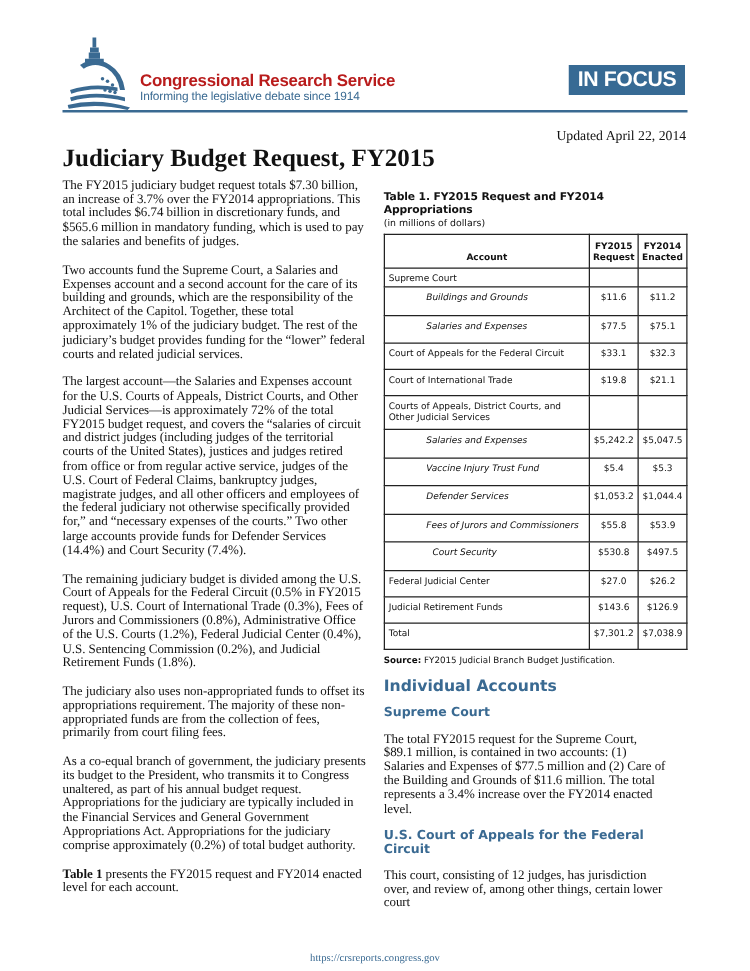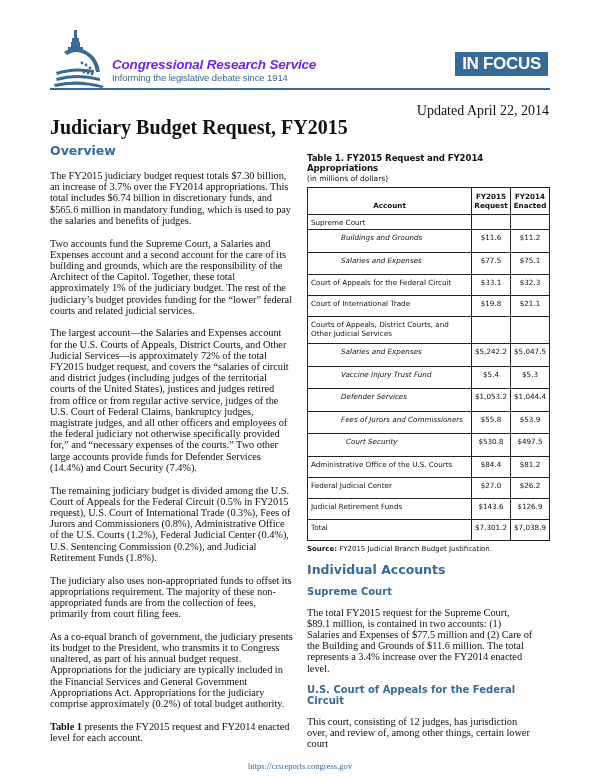--- a/index.html
+++ b/index.html
@@ -2,26 +2,26 @@
 <html><head>
 <meta charset="utf-8">
 <style>
   * { box-sizing: border-box; margin: 0; padding: 0; }
   html, body { width: 600px; height: 777px; background: #ffffff; overflow: hidden; }
   body { position: relative; font-family: "Liberation Serif", serif; color: #111; }
 
   .header { position: absolute; left: 50px; top: 28px; width: 500px; height: 72px; }
   .logo-icon { position: absolute; left: 4px; top: 0; width: 56px; height: 66px; }
   .logo-text { position: absolute; left: 62px; top: 29px; }
-  .logo-name { font-family: "Liberation Sans", sans-serif; font-style: italic; font-weight: bold; font-size: 13.5px; color: #6d28d9; letter-spacing: -0.2px; }
+  .logo-name { font-family: "Liberation Sans", sans-serif; font-weight: bold; font-size: 13.5px; color: #b91c1c; letter-spacing: -0.2px; }
   .logo-tag { font-family: "Liberation Sans", sans-serif; font-size: 9.5px; color: #3a6a92; margin-top: 0px; letter-spacing: -0.1px; }
   .badge { position: absolute; right: 2px; top: 24px; background: #376a94; color: #fff; font-family: "Liberation Sans", sans-serif; font-weight: bold; font-size: 17px; padding: 2px 7px 2px 7px; letter-spacing: -0.3px; }
   .header-rule { position: absolute; left: 50px; top: 88px; width: 500px; height: 2px; background: #3a6a92; }
 
-  .updated { position: absolute; right: 51px; top: 103px; font-size: 14px; }
+  .updated { position: absolute; right: 51px; top: 103px; font-size: 11px; }
   .title { position: absolute; left: 50px; top: 116px; font-size: 20px; font-weight: bold; }
 
   .col-left { position: absolute; left: 50px; top: 143px; width: 244px; }
   .h2 { font-family: "DejaVu Sans", sans-serif; font-weight: bold; color: #3a6a92; font-size: 12.5px; }
   .h3 { font-family: "DejaVu Sans", sans-serif; font-weight: bold; color: #3a6a92; font-size: 10px; }
   p.body { font-size: 10.4px; line-height: 11.2px; margin-bottom: 11.5px; letter-spacing: -0.05px; }
 
   .col-right { position: absolute; left: 307px; top: 153px; width: 228px; }
   .tbl-title { font-family: "DejaVu Sans", sans-serif; font-weight: bold; font-size: 8.6px; letter-spacing: -0.1px; }
   .tbl-sub { font-family: "DejaVu Sans", sans-serif; font-size: 7.5px; margin-top: 1px; margin-bottom: 4px; }
@@ -67,21 +67,20 @@
     <div class="logo-tag">Informing the legislative debate since 1914</div>
   </div>
   <div class="badge">IN FOCUS</div>
 </div>
 <div class="header-rule"></div>
 
 <div class="updated">Updated April 22, 2014</div>
 <h1 class="title">Judiciary Budget Request, FY2015</h1>
 
 <div class="col-left">
-  <div class="h2" style="margin-bottom:12px;">Overview</div>
   <p class="body">The FY2015 judiciary budget request totals $7.30 billion, an increase of 3.7% over the FY2014 appropriations. This total includes $6.74 billion in discretionary funds, and $565.6 million in mandatory funding, which is used to pay the salaries and benefits of judges.</p>
   <p class="body">Two accounts fund the Supreme Court, a Salaries and Expenses account and a second account for the care of its building and grounds, which are the responsibility of the Architect of the Capitol. Together, these total approximately 1% of the judiciary budget. The rest of the judiciary’s budget provides funding for the “lower” federal courts and related judicial services.</p>
   <p class="body">The largest account—the Salaries and Expenses account for the U.S. Courts of Appeals, District Courts, and Other Judicial Services—is approximately 72% of the total FY2015 budget request, and covers the “salaries of circuit and district judges (including judges of the territorial courts of the United States), justices and judges retired from office or from regular active service, judges of the U.S. Court of Federal Claims, bankruptcy judges, magistrate judges, and all other officers and employees of the federal judiciary not otherwise specifically provided for,” and “necessary expenses of the courts.” Two other large accounts provide funds for Defender Services (14.4%) and Court Security (7.4%).</p>
   <p class="body">The remaining judiciary budget is divided among the U.S. Court of Appeals for the Federal Circuit (0.5% in FY2015 request), U.S. Court of International Trade (0.3%), Fees of Jurors and Commissioners (0.8%), Administrative Office of the U.S. Courts (1.2%), Federal Judicial Center (0.4%), U.S. Sentencing Commission (0.2%), and Judicial Retirement Funds (1.8%).</p>
   <p class="body">The judiciary also uses non-appropriated funds to offset its appropriations requirement. The majority of these non-appropriated funds are from the collection of fees, primarily from court filing fees.</p>
   <p class="body">As a co-equal branch of government, the judiciary presents its budget to the President, who transmits it to Congress unaltered, as part of his annual budget request. Appropriations for the judiciary are typically included in the Financial Services and General Government Appropriations Act. Appropriations for the judiciary comprise approximately (0.2%) of total budget authority.</p>
   <p class="body"><b>Table 1</b><span> presents the FY2015 request and FY2014 enacted level for each account.</span></p>
 </div>
 
 <div class="col-right">
@@ -145,25 +144,20 @@
           <td class="c-acct">Fees of Jurors and Commissioners</td>
           <td class="c-num">$55.8</td>
           <td class="c-num">$53.9</td>
         </tr>
         <tr class="sub">
           <td class="c-acct" style="padding-left: 38px;">Court Security</td>
           <td class="c-num">$530.8</td>
           <td class="c-num">$497.5</td>
         </tr>
         <tr class="main">
-          <td class="c-acct">Administrative Office of the U.S. Courts</td>
-          <td class="c-num">$84.4</td>
-          <td class="c-num">$81.2</td>
-        </tr>
-        <tr class="main">
           <td class="c-acct">Federal Judicial Center</td>
           <td class="c-num">$27.0</td>
           <td class="c-num">$26.2</td>
         </tr>
         <tr class="main">
           <td class="c-acct">Judicial Retirement Funds</td>
           <td class="c-num">$143.6</td>
           <td class="c-num">$126.9</td>
         </tr>
         <tr class="main">

